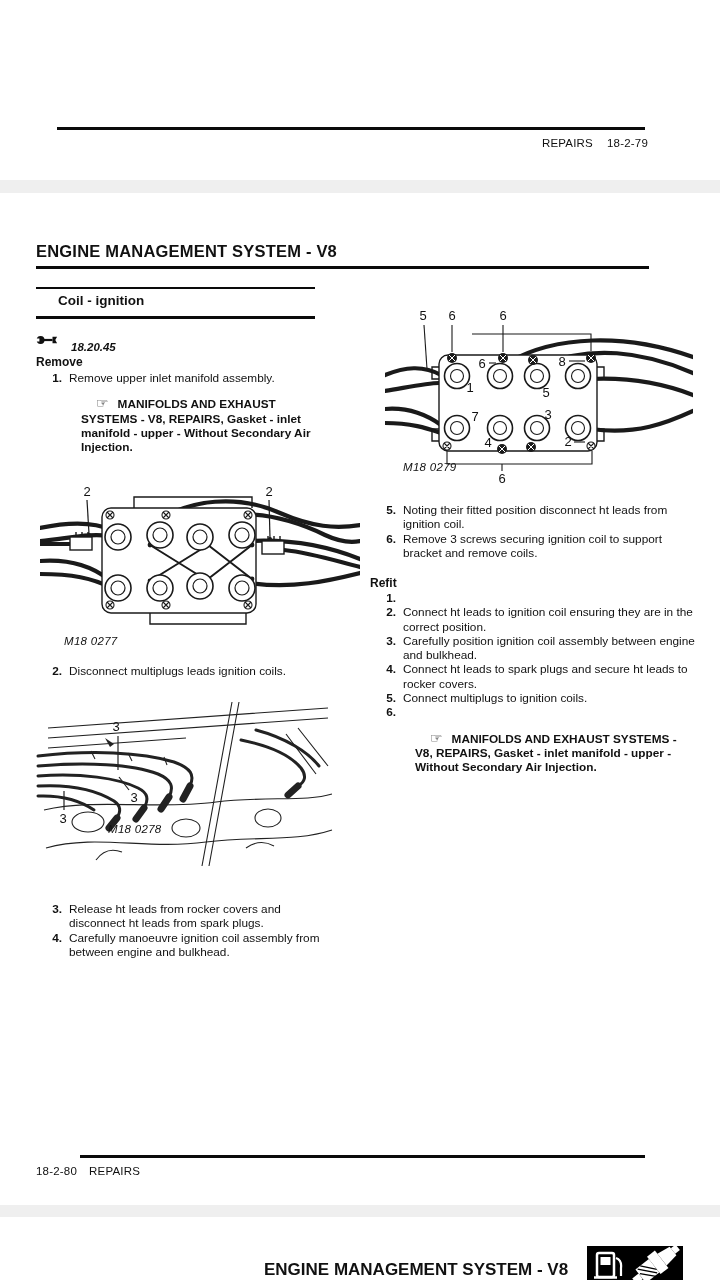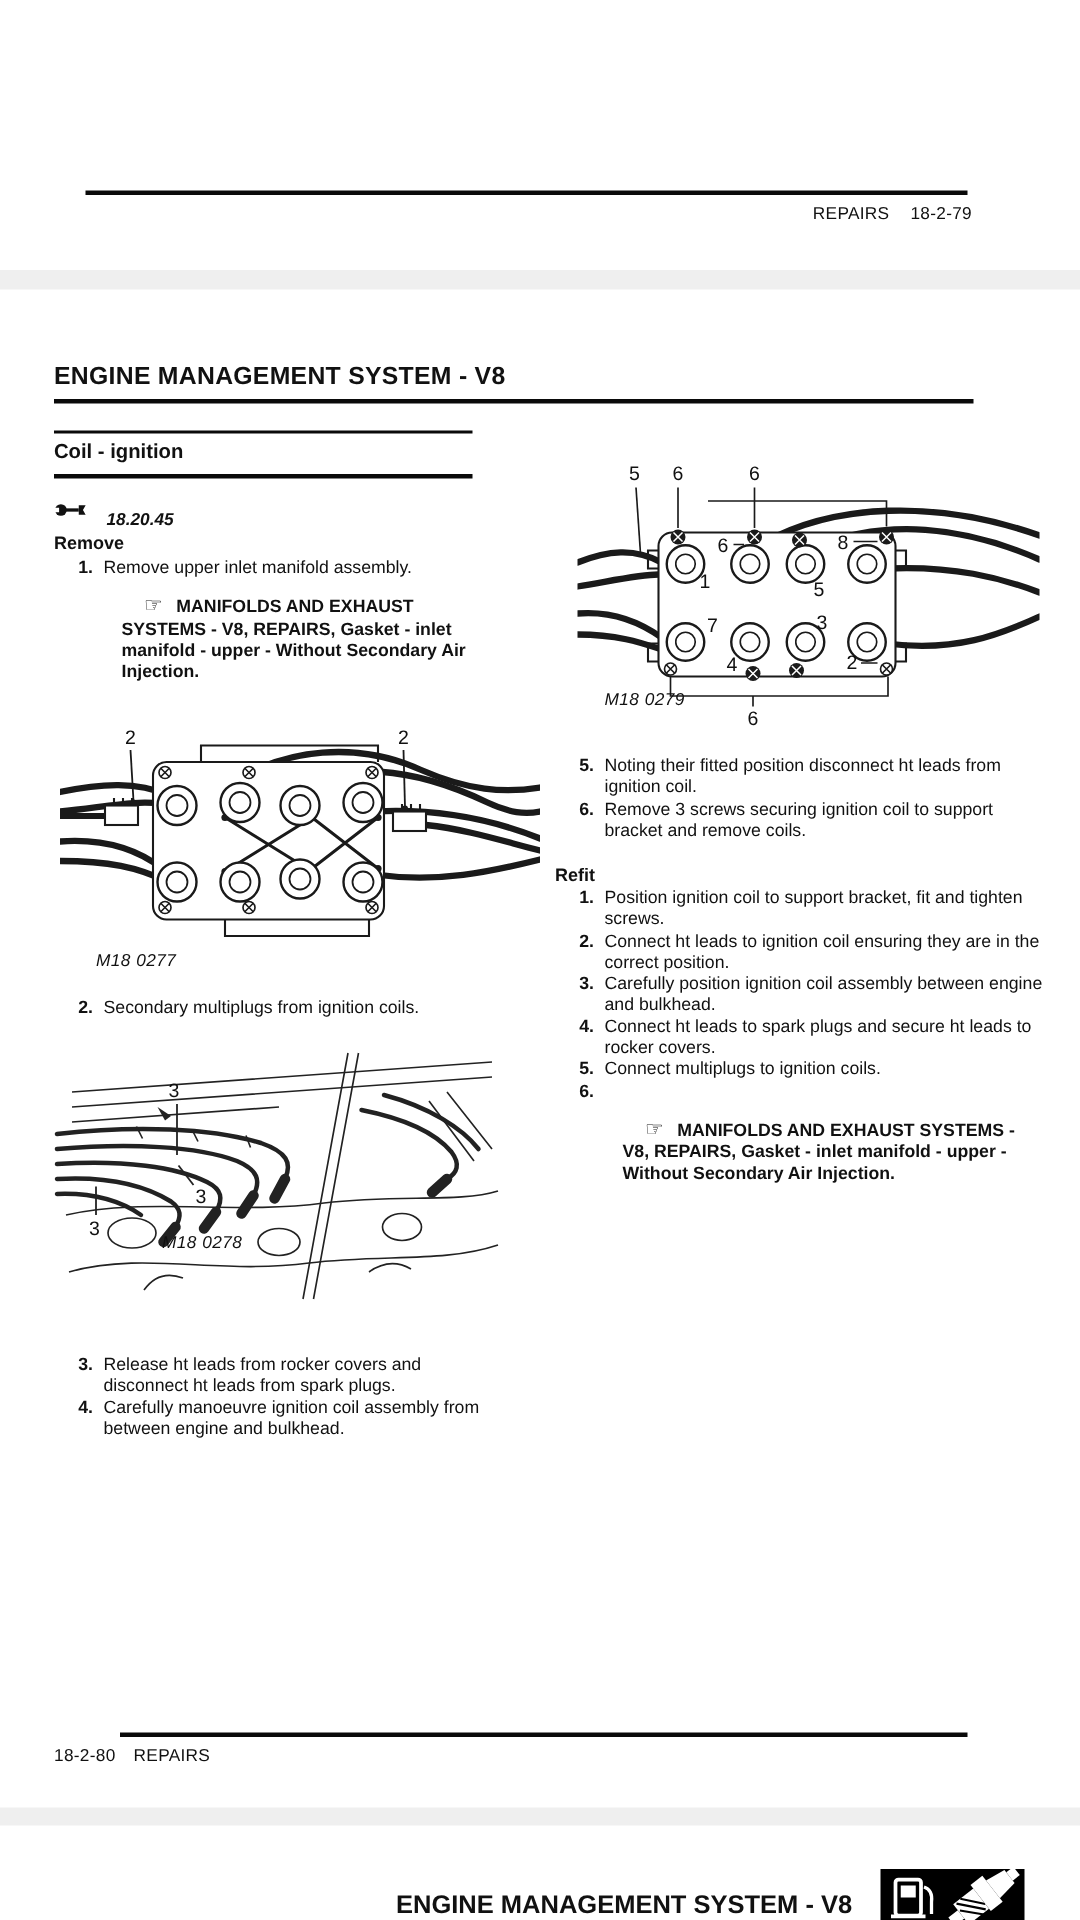--- a/index.html
+++ b/index.html
@@ -7,21 +7,21 @@
     width:720px;height:1280px;position:relative;overflow:hidden;
     background:#ffffff;color:#111;
     font-family:"Liberation Sans", sans-serif;
     font-size:11.8px;line-height:14.3px;
   }
   .abs{position:absolute;}
   .rule{background:#0a0a0a;}
   .band{position:absolute;left:0;width:720px;background:#efefef;}
   .hdrtxt{font-size:11.5px;letter-spacing:.2px;white-space:nowrap;text-align:center;}
   .pagetitle{font-size:16.5px;font-weight:bold;letter-spacing:.2px;white-space:nowrap;}
-  .sechead{font-size:13.5px;font-weight:bold;}
+  .sechead{font-size:13.5px;font-weight:bold;margin-left:22px;}
   .opcode{font-weight:bold;font-style:italic;font-size:11.5px;margin-top:12px;}
   .h-bold{font-weight:bold;font-size:12px;}
   .steps{width:290px;}
   .steps.rcol{width:330px;}
   .step{display:flex;align-items:flex-start;}
   .step .num{flex:none;width:26px;text-align:right;font-weight:bold;padding-right:7px;}
   .step .txt{flex:1;}
   .ref{margin:12px;font-weight:bold;text-indent:15px;}
   .ref .hand{font-weight:normal;font-size:14px;line-height:12px;padding-right:9px;}
   .caption{font-size:11.5px;letter-spacing:.3px;white-space:nowrap;font-style:italic;}
@@ -156,21 +156,21 @@
     </g>
     <text x="47" y="15" text-anchor="middle">2</text>
     <text x="229" y="15" text-anchor="middle">2</text>
   </svg>
 </div>
 <div class="abs caption" style="left:64px;top:634px;">M18 0277</div>
 
 <div class="abs steps" style="left:36px;top:664px;">
   <div class="step">
     <span class="num">2.</span>
-    <span class="txt">Secondary multiplugs from ignition coils.</span>
+    <span class="txt">Disconnect multiplugs leads ignition coils.</span>
   </div>
 </div>
 
 <div class="figwrap" style="left:36px;top:698px;">
   <svg width="300" height="170" viewBox="0 0 300 170">
     <g stroke="#222" stroke-width="1.1" fill="none">
       <path d="M12,30 L292,10 M12,40 L292,20 M12,50 L150,40"></path>
       <path d="M196,4 L166,168 M203,4 L173,168"></path>
       <path d="M8,112 C60,100 120,112 180,104 C230,98 270,104 296,96"></path>
       <path d="M10,150 C60,136 110,152 170,144 C220,138 260,144 296,132"></path>
@@ -321,21 +321,20 @@
     <span class="num">6.</span>
     <span class="txt">Remove 3 screws securing ignition coil to support bracket and remove coils.</span>
   </div>
 </div>
 
 <div class="abs h-bold" style="left:370px;top:576px;">Refit</div>
 
 <div class="abs steps rcol" style="left:370px;top:591px;">
   <div class="step">
     <span class="num">1.</span>
-    <span class="txt">Position ignition coil to support bracket, fit and tighten screws.</span>
   </div>
   <div class="step">
     <span class="num">2.</span>
     <span class="txt">Connect ht leads to ignition coil ensuring they are in the correct position.</span>
   </div>
   <div class="step">
     <span class="num">3.</span>
     <span class="txt">Carefully position ignition coil assembly between engine and bulkhead.</span>
   </div>
   <div class="step">

